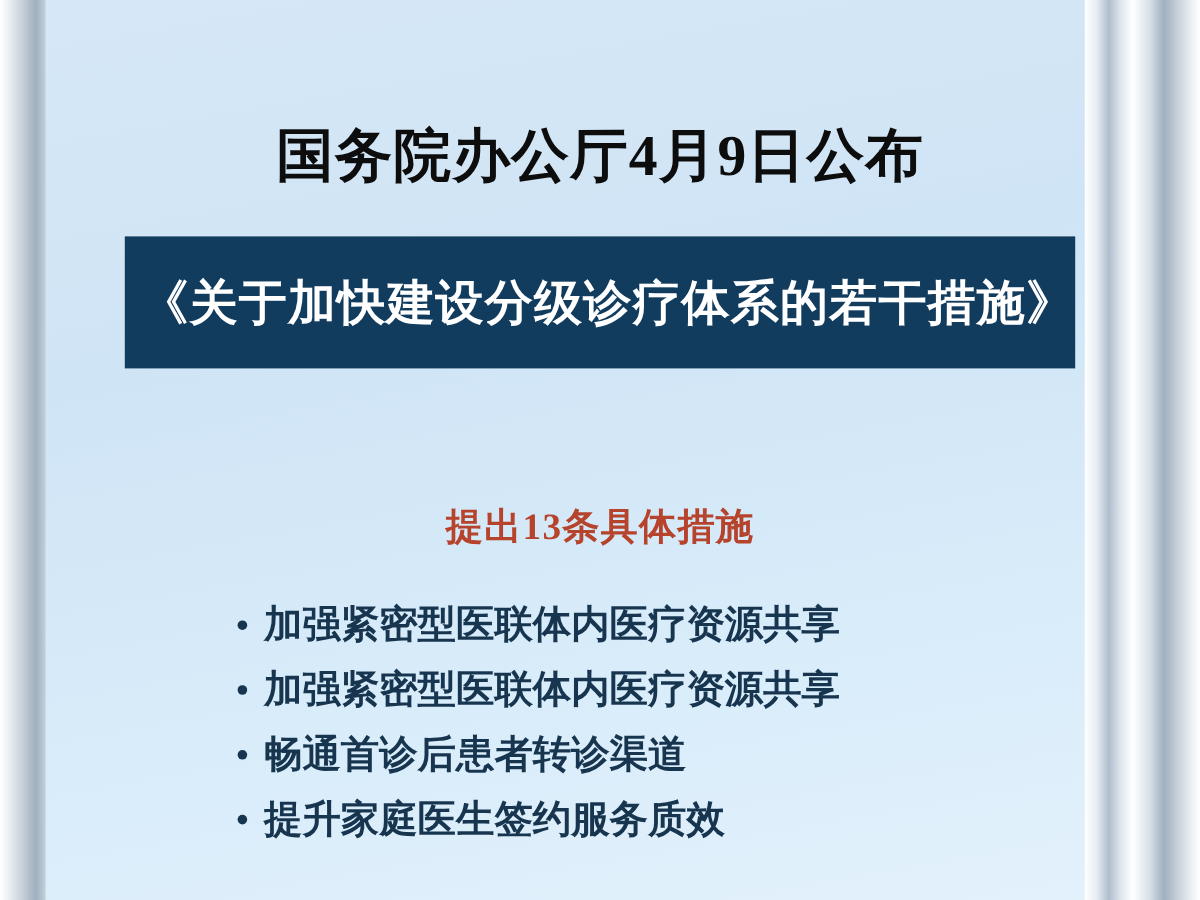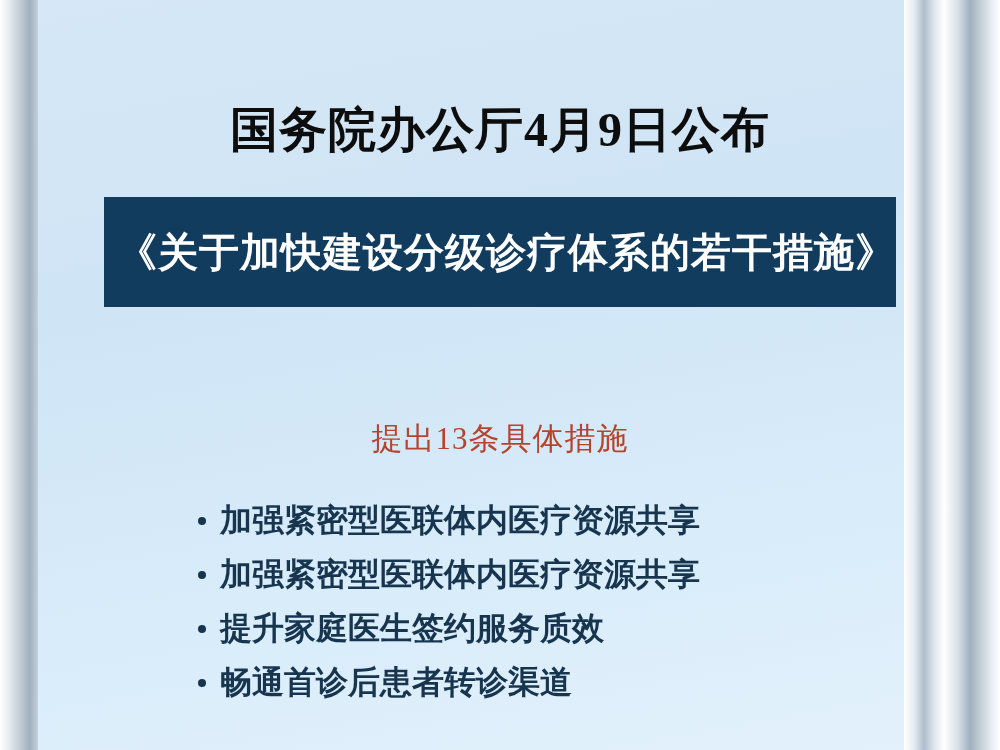--- a/index.html
+++ b/index.html
@@ -105,21 +105,21 @@
     white-space: nowrap;
   }
 
   .subhead {
     position: absolute;
     top: 418px;
     left: 0;
     width: 924px;
     text-align: center;
     font-family: "Liberation Serif", serif;
-    font-weight: normal;
+    font-weight: bold;
     font-size: 31px;
     color: #b6432b;
     letter-spacing: 1px;
   }
 
   .measures {
     position: absolute;
     top: 500px;
     left: 160px;
     width: 700px;
@@ -170,22 +170,22 @@
       <div class="measure-item">
         <span class="bullet"></span>
         <span class="measure-text">加强紧密型医联体内医疗资源共享</span>
       </div>
       <div class="measure-item">
         <span class="bullet"></span>
         <span class="measure-text">加强紧密型医联体内医疗资源共享</span>
       </div>
       <div class="measure-item">
         <span class="bullet"></span>
-        <span class="measure-text">提升家庭医生签约服务质效</span>
+        <span class="measure-text">畅通首诊后患者转诊渠道</span>
       </div>
       <div class="measure-item">
         <span class="bullet"></span>
-        <span class="measure-text">畅通首诊后患者转诊渠道</span>
+        <span class="measure-text">提升家庭医生签约服务质效</span>
       </div>
     </div>
 
   </div>
 </div>
 
 </body></html>

